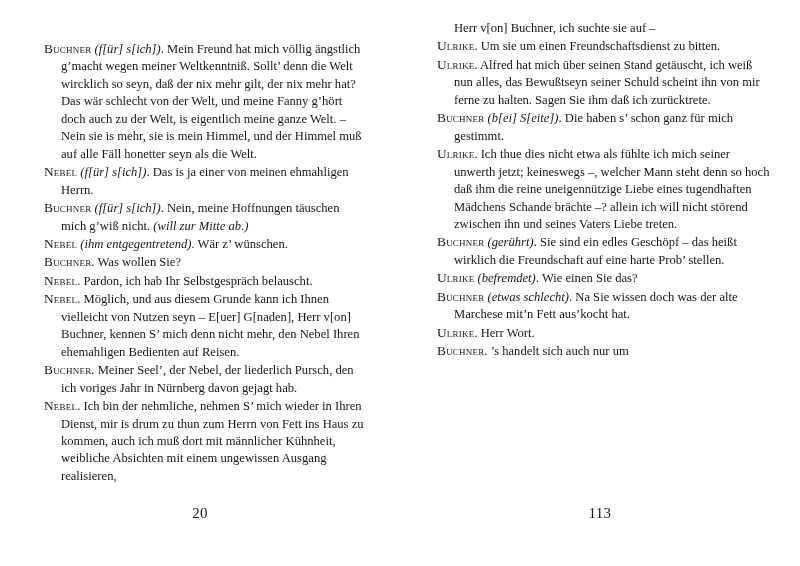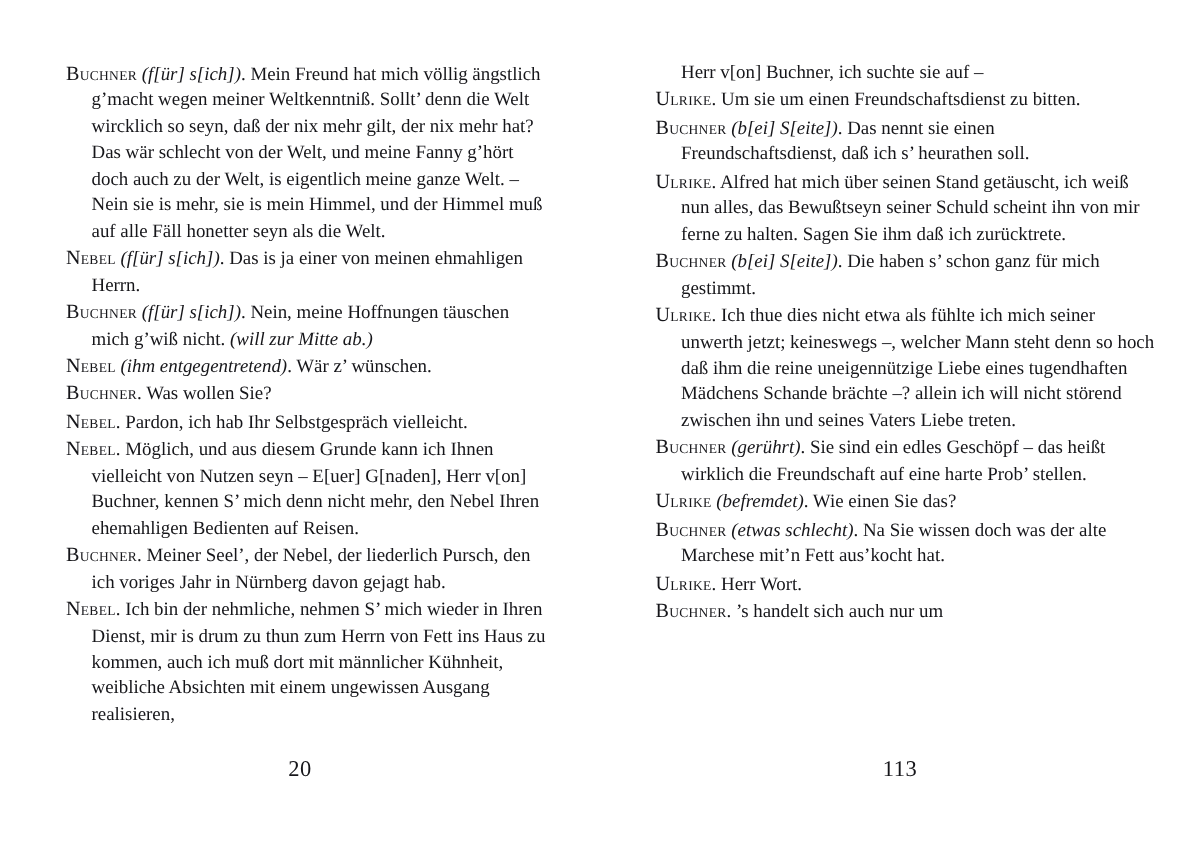--- a/index.html
+++ b/index.html
@@ -24,21 +24,21 @@
     position: relative;
     height: 566px;
     box-sizing: border-box;
   }
   .page-left {
     width: 400px;
     padding: 40px 34px 0 44px;
   }
   .page-right {
     width: 400px;
-    padding: 40px 30px 0 37px;
+    padding: 20px 30px 0 37px;
   }
   .textblock {
     font-size: 12.6px;
     line-height: 17.45px;
     text-align: left;
   }
   
   .speech {
     padding-left: 17px;
     text-indent: -17px;
@@ -71,33 +71,32 @@
 
 <div class="spread">
 
   <div class="page page-left">
     <div class="textblock" id="left-body">
         <p class="speech"><span class="speaker">Buchner</span> <span class="stage">(f[ür] s[ich])</span><span>.</span><span> Mein Freund hat mich völlig ängstlich g’macht wegen meiner Weltkenntniß. Sollt’ denn die Welt wircklich so seyn, daß der nix mehr gilt, der nix mehr hat? Das wär schlecht von der Welt, und meine Fanny g’hört doch auch zu der Welt, is eigentlich meine ganze Welt. – Nein sie is mehr, sie is mein Himmel, und der Himmel muß auf alle Fäll honetter seyn als die Welt.</span></p>
         <p class="speech"><span class="speaker">Nebel</span> <span class="stage">(f[ür] s[ich])</span><span>.</span><span> Das is ja einer von meinen ehmahligen Herrn.</span></p>
         <p class="speech"><span class="speaker">Buchner</span> <span class="stage">(f[ür] s[ich])</span><span>.</span><span> Nein, meine Hoffnungen täuschen mich g’wiß nicht. </span><span class="stage">(will zur Mitte ab.)</span></p>
         <p class="speech"><span class="speaker">Nebel</span> <span class="stage">(ihm entgegentretend)</span><span>.</span><span> Wär z’ wünschen.</span></p>
         <p class="speech"><span class="speaker">Buchner</span><span>.</span><span> Was wollen Sie?</span></p>
-        <p class="speech"><span class="speaker">Nebel</span><span>.</span><span> Pardon, ich hab Ihr Selbstgespräch vielleicht.</span></p>
+        <p class="speech"><span class="speaker">Nebel</span><span>.</span><span> Pardon, ich hab Ihr Selbstgespräch belauscht.</span></p>
         <p class="speech"><span class="speaker">Nebel</span><span>.</span><span> Möglich, und aus diesem Grunde kann ich Ihnen vielleicht von Nutzen seyn – E[uer] G[naden], Herr v[on] Buchner, kennen S’ mich denn nicht mehr, den Nebel Ihren ehemahligen Bedienten auf Reisen.</span></p>
         <p class="speech"><span class="speaker">Buchner</span><span>.</span><span> Meiner Seel’, der Nebel, der liederlich Pursch, den ich voriges Jahr in Nürnberg davon gejagt hab.</span></p>
         <p class="speech"><span class="speaker">Nebel</span><span>.</span><span> Ich bin der nehmliche, nehmen S’ mich wieder in Ihren Dienst, mir is drum zu thun zum Herrn von Fett ins Haus zu kommen, auch ich muß dort mit männlicher Kühnheit, weibliche Absichten mit einem ungewissen Ausgang realisieren,</span></p>
       </div>
     <div class="folio">20</div>
   </div>
 
   <div class="page page-right">
     <div class="textblock" id="right-body">
         <p class="speech" style="text-indent: 0px;">Herr v[on] Buchner, ich suchte sie auf –</p>
         <p class="speech"><span class="speaker">Ulrike</span><span>.</span><span> Um sie um einen Freundschaftsdienst zu bitten.</span></p>
-        <p class="speech"><span class="speaker">Buchner</span> <span class="stage">(b[ei] S[eite])</span><span>.</span><span> Das nennt sie einen Freundschaftsdienst, daß ich s’ heurathen soll.</span></p>
         <p class="speech"><span class="speaker">Ulrike</span><span>.</span><span> Alfred hat mich über seinen Stand getäuscht, ich weiß nun alles, das Bewußtseyn seiner Schuld scheint ihn von mir ferne zu halten. Sagen Sie ihm daß ich zurücktrete.</span></p>
         <p class="speech"><span class="speaker">Buchner</span> <span class="stage">(b[ei] S[eite])</span><span>.</span><span> Die haben s’ schon ganz für mich gestimmt.</span></p>
         <p class="speech"><span class="speaker">Ulrike</span><span>.</span><span> Ich thue dies nicht etwa als fühlte ich mich seiner unwerth jetzt; keineswegs –, welcher Mann steht denn so hoch daß ihm die reine uneigennützige Liebe eines tugendhaften Mädchens Schande brächte –? allein ich will nicht störend zwischen ihn und seines Vaters Liebe treten.</span></p>
         <p class="speech"><span class="speaker">Buchner</span> <span class="stage">(gerührt)</span><span>.</span><span> Sie sind ein edles Geschöpf – das heißt wirklich die Freundschaft auf eine harte Prob’ stellen.</span></p>
         <p class="speech"><span class="speaker">Ulrike</span> <span class="stage">(befremdet)</span><span>.</span><span> Wie einen Sie das?</span></p>
         <p class="speech"><span class="speaker">Buchner</span> <span class="stage">(etwas schlecht)</span><span>.</span><span> Na Sie wissen doch was der alte Marchese mit’n Fett aus’kocht hat.</span></p>
         <p class="speech"><span class="speaker">Ulrike</span><span>.</span><span> Herr Wort.</span></p>
         <p class="speech"><span class="speaker">Buchner</span><span>.</span><span> ’s handelt sich auch nur um</span></p>
       </div>
     <div class="folio">113</div>

